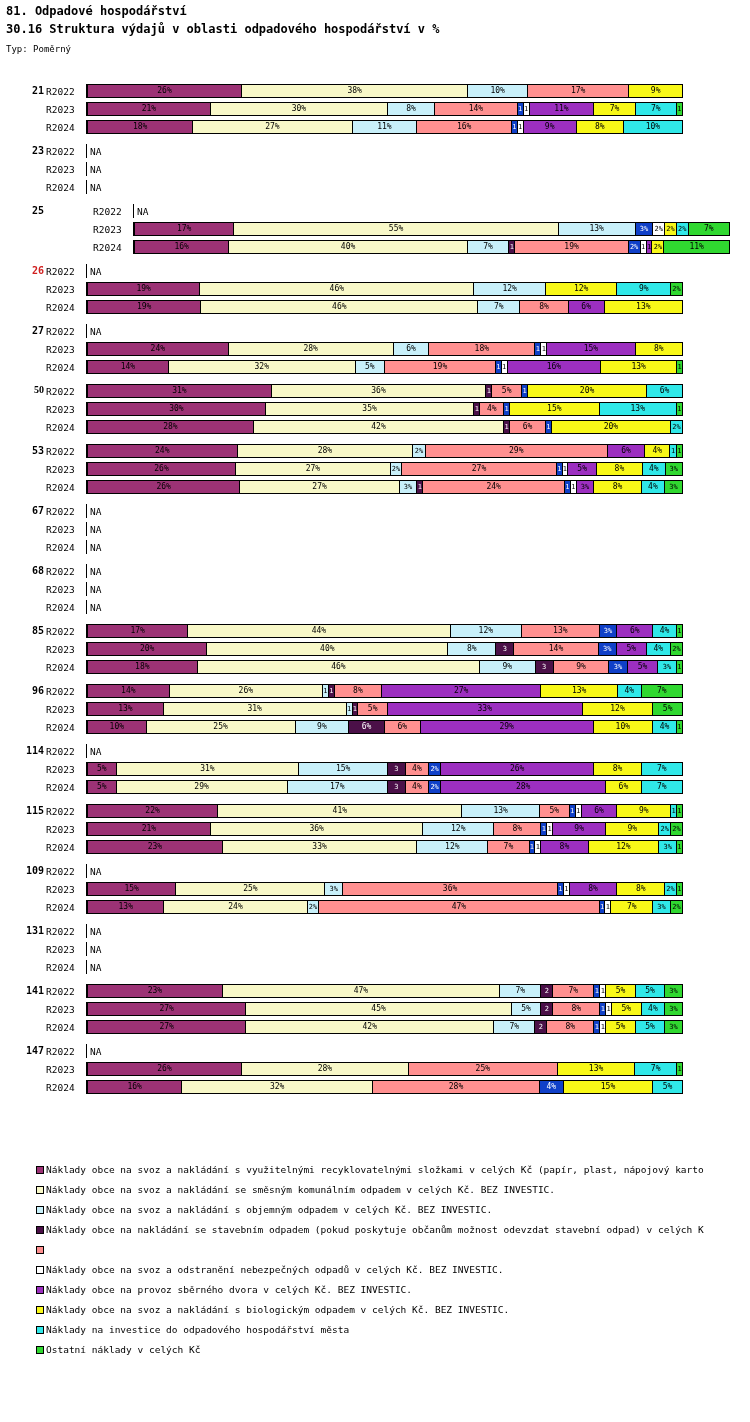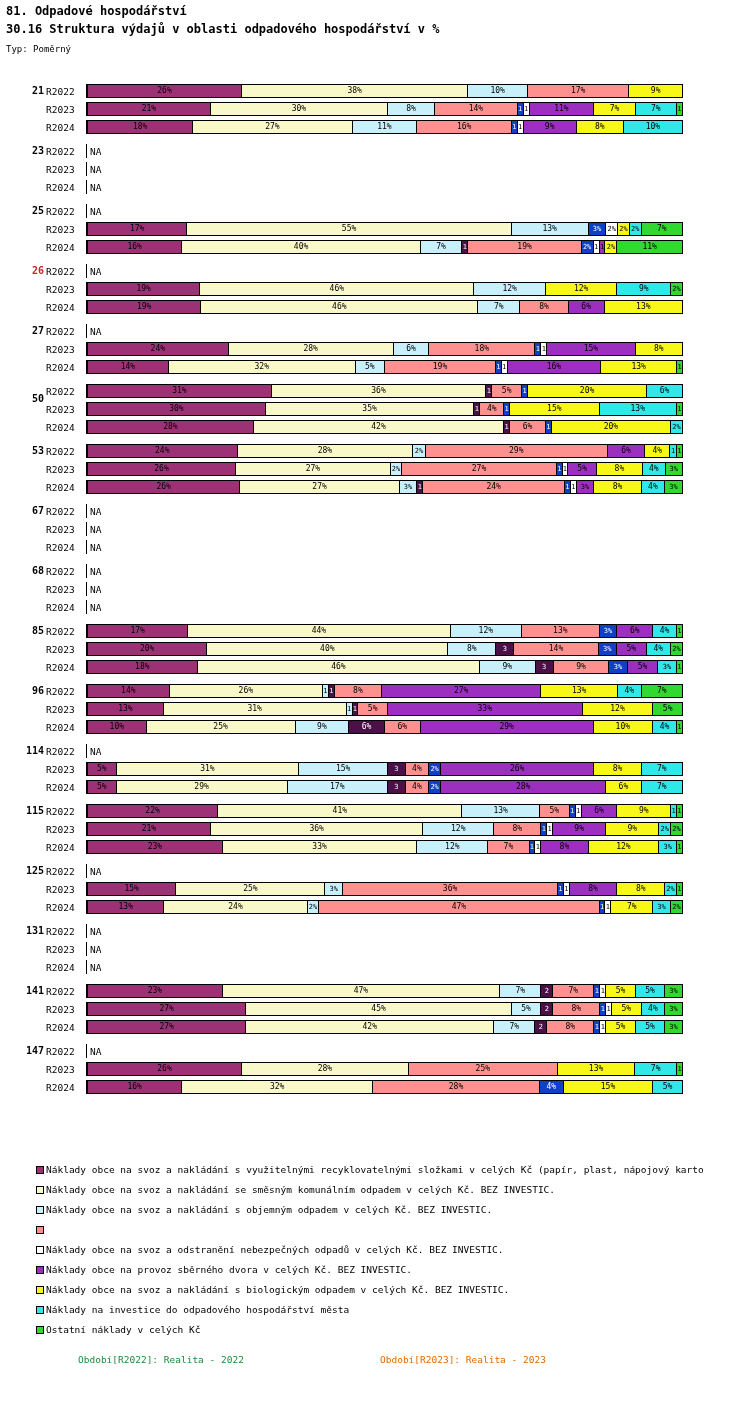--- a/index.html
+++ b/index.html
@@ -248,21 +248,21 @@
         <div class="row-label">R2023</div>
         <div class="na-tick"></div>
         <div class="na">NA</div>
       </div>
       <div class="row" style="top: 0px;">
         <div class="row-label">R2024</div>
         <div class="na-tick"></div>
         <div class="na">NA</div>
       </div>
     </div>
-    <div class="group" style="height: 60px;">
+    <div class="group" style="height: 60px; padding-left: 47px;">
       <div class="grp-label" style="top: 3px;">25</div>
       <div class="row" style="top: 0px;">
         <div class="row-label">R2022</div>
         <div class="na-tick"></div>
         <div class="na">NA</div>
       </div>
       <div class="row" style="top: 0px;">
         <div class="row-label">R2023</div>
         <div class="bar-wrap">
           <div class="bar">
@@ -456,21 +456,21 @@
               <span>13%</span>
             </div>
             <div class="seg" style="background: rgb(48, 216, 48); width: 5.84314px;">
               <span style="font-size: 7px;">1</span>
             </div>
           </div>
         </div>
       </div>
     </div>
     <div class="group" style="height: 60px;">
-      <div class="grp-label" style="top: 11px;">50</div>
+      <div class="grp-label" style="top: 2px; font-family: Liberation Serif, serif;">50</div>
       <div class="row" style="top: 0px;">
         <div class="row-label">R2022</div>
         <div class="bar-wrap">
           <div class="bar">
             <div class="seg" style="background: rgb(156, 50, 117); width: 184.76px;">
               <span>31%</span>
             </div>
             <div class="seg" style="background: rgb(248, 248, 200); width: 214.56px;">
               <span>36%</span>
             </div>
@@ -1087,21 +1087,21 @@
               <span style="font-size: 7px;">3%</span>
             </div>
             <div class="seg" style="background: rgb(48, 216, 48); width: 5.90099px;">
               <span style="font-size: 7px;">1</span>
             </div>
           </div>
         </div>
       </div>
     </div>
     <div class="group" style="height: 60px;">
-      <div class="grp-label" style="top: 3px;">125</div>
+      <div class="grp-label" style="top: 3px;">109</div>
       <div class="row" style="top: 0px;">
         <div class="row-label">R2022</div>
         <div class="na-tick"></div>
         <div class="na">NA</div>
       </div>
       <div class="row" style="top: 0px;">
         <div class="row-label">R2023</div>
         <div class="bar-wrap">
           <div class="bar">
             <div class="seg" style="background: rgb(156, 50, 117); width: 89.4px;">
@@ -1361,26 +1361,23 @@
           </div>
         </div>
       </div>
     </div>
   </div>
 
 <div id="legend">
     <div class="legend-item"><span class="legend-swatch" style="background: rgb(156, 50, 117);"></span><span>Náklady obce na svoz a nakládání s využitelnými recyklovatelnými složkami v celých Kč (papír, plast, nápojový karto</span></div>
     <div class="legend-item"><span class="legend-swatch" style="background: rgb(248, 248, 200);"></span><span>Náklady obce na svoz a nakládání se směsným komunálním odpadem v celých Kč.  BEZ INVESTIC.</span></div>
     <div class="legend-item"><span class="legend-swatch" style="background: rgb(200, 240, 250);"></span><span>Náklady obce na svoz a nakládání s objemným odpadem v celých Kč.  BEZ INVESTIC.</span></div>
+    <div class="legend-item"><span class="legend-swatch" style="background: rgb(75, 16, 72);"></span><span>Náklady obce na nakládání se stavebním odpadem (pokud poskytuje občanům možnost odevzdat stavební odpad) v celých K</span></div>
     <div class="legend-item"><span class="legend-swatch" style="background: rgb(255, 144, 144);"></span></div>
     <div class="legend-item"><span class="legend-swatch" style="background: rgb(255, 255, 255);"></span><span>Náklady obce na svoz a odstranění nebezpečných odpadů v celých Kč.  BEZ INVESTIC.</span></div>
     <div class="legend-item"><span class="legend-swatch" style="background: rgb(156, 47, 192);"></span><span>Náklady obce na provoz sběrného dvora v celých Kč.  BEZ INVESTIC.</span></div>
     <div class="legend-item"><span class="legend-swatch" style="background: rgb(248, 248, 24);"></span><span>Náklady obce na svoz a nakládání s biologickým odpadem v celých Kč.  BEZ INVESTIC.</span></div>
     <div class="legend-item"><span class="legend-swatch" style="background: rgb(48, 232, 232);"></span><span>Náklady na investice do odpadového hospodářství města</span></div>
     <div class="legend-item"><span class="legend-swatch" style="background: rgb(48, 216, 48);"></span><span>Ostatní náklady v celých Kč</span></div>
   </div>
 
 <div id="footer">
-  <div class="foot-row">
-    <span class="foot-a" style="color: rgb(27, 140, 60);">Období[R2022]: Realita - 2022</span>
-    <span class="foot-b" style="color: rgb(224, 108, 0);">Období[R2023]: Realita - 2023</span>
-  </div>
 </div>
 
 </body></html>

